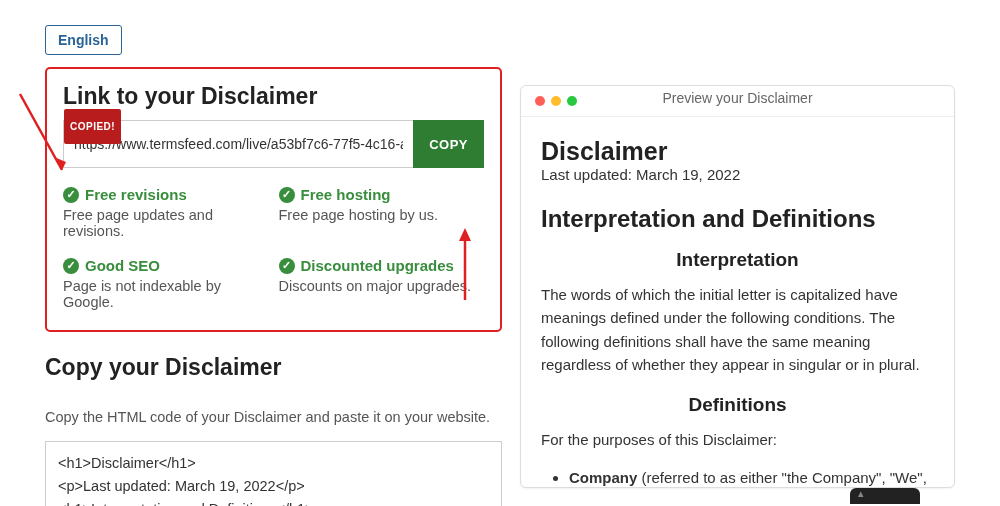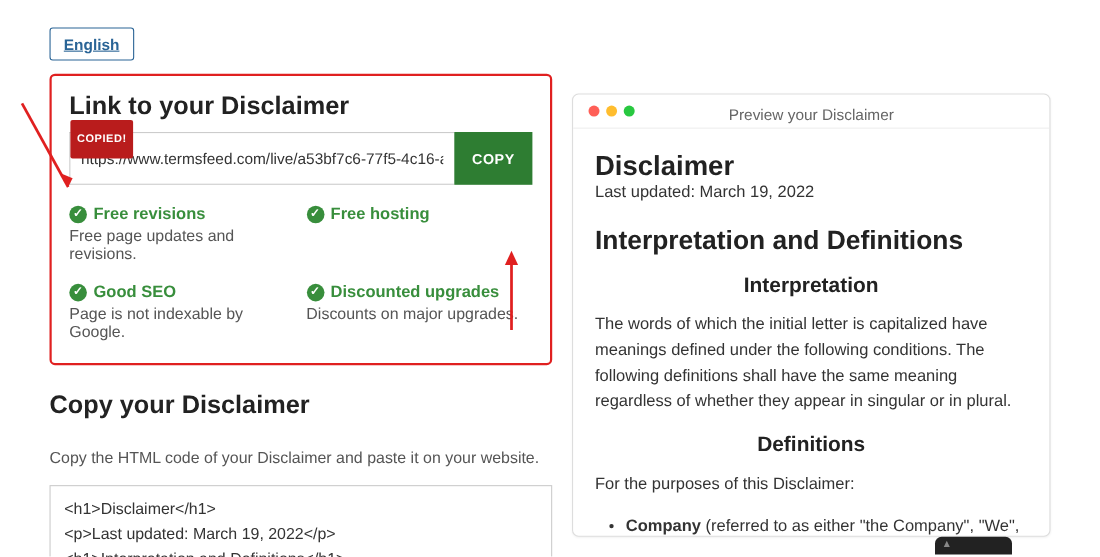--- a/index.html
+++ b/index.html
@@ -23,21 +23,20 @@
       display: inline-block;
       border: 1.5px solid #2a6496;
       color: #2a6496;
       background: #fff;
       font-size: 14px;
       padding: 6px 12px;
       border-radius: 3px;
       font-weight: 600;
       cursor: pointer;
       margin-bottom: 12px;
-      text-decoration: underline;
     }
 
     .red-box {
       border: 2px solid #e02020;
       border-radius: 5px;
       padding: 14px 16px 20px;
       margin-bottom: 22px;
       position: relative;
     }
 
@@ -136,21 +135,21 @@
     
     .preview-card {
       border: 1px solid #ddd;
       border-radius: 6px;
       overflow: hidden;
       box-shadow: 0 1px 2px rgba(0,0,0,0.05);
       background: #fff;
     }
     .preview-header {
       display: flex;
-      align-items: flex-start;
+      align-items: flex-end;
       padding: 10px 14px;
       border-bottom: 1px solid #eee;
       position: relative;
     }
     .dots { display: flex; gap: 6px; }
     .dot { width: 10px; height: 10px; border-radius: 50%; }
     .dot.red { background: #ff5f57; }
     .dot.yellow { background: #ffbd2e; }
     .dot.green { background: #28c840; }
     .preview-title {
@@ -260,20 +259,21 @@
             <span class="check-icon">✓</span>
             <span>Free revisions</span>
           </div>
           <div class="feat-desc">Free page updates and revisions.</div>
         </div>
         <div>
           <div class="feat-title">
             <span class="check-icon">✓</span>
             <span>Free hosting</span>
           </div>
+          <div class="feat-desc">Free page hosting by us.</div>
         </div>
         <div>
           <div class="feat-title">
             <span class="check-icon">✓</span>
             <span>Good SEO</span>
           </div>
           <div class="feat-desc">Page is not indexable by Google.</div>
         </div>
         <div>
           <div class="feat-title">

